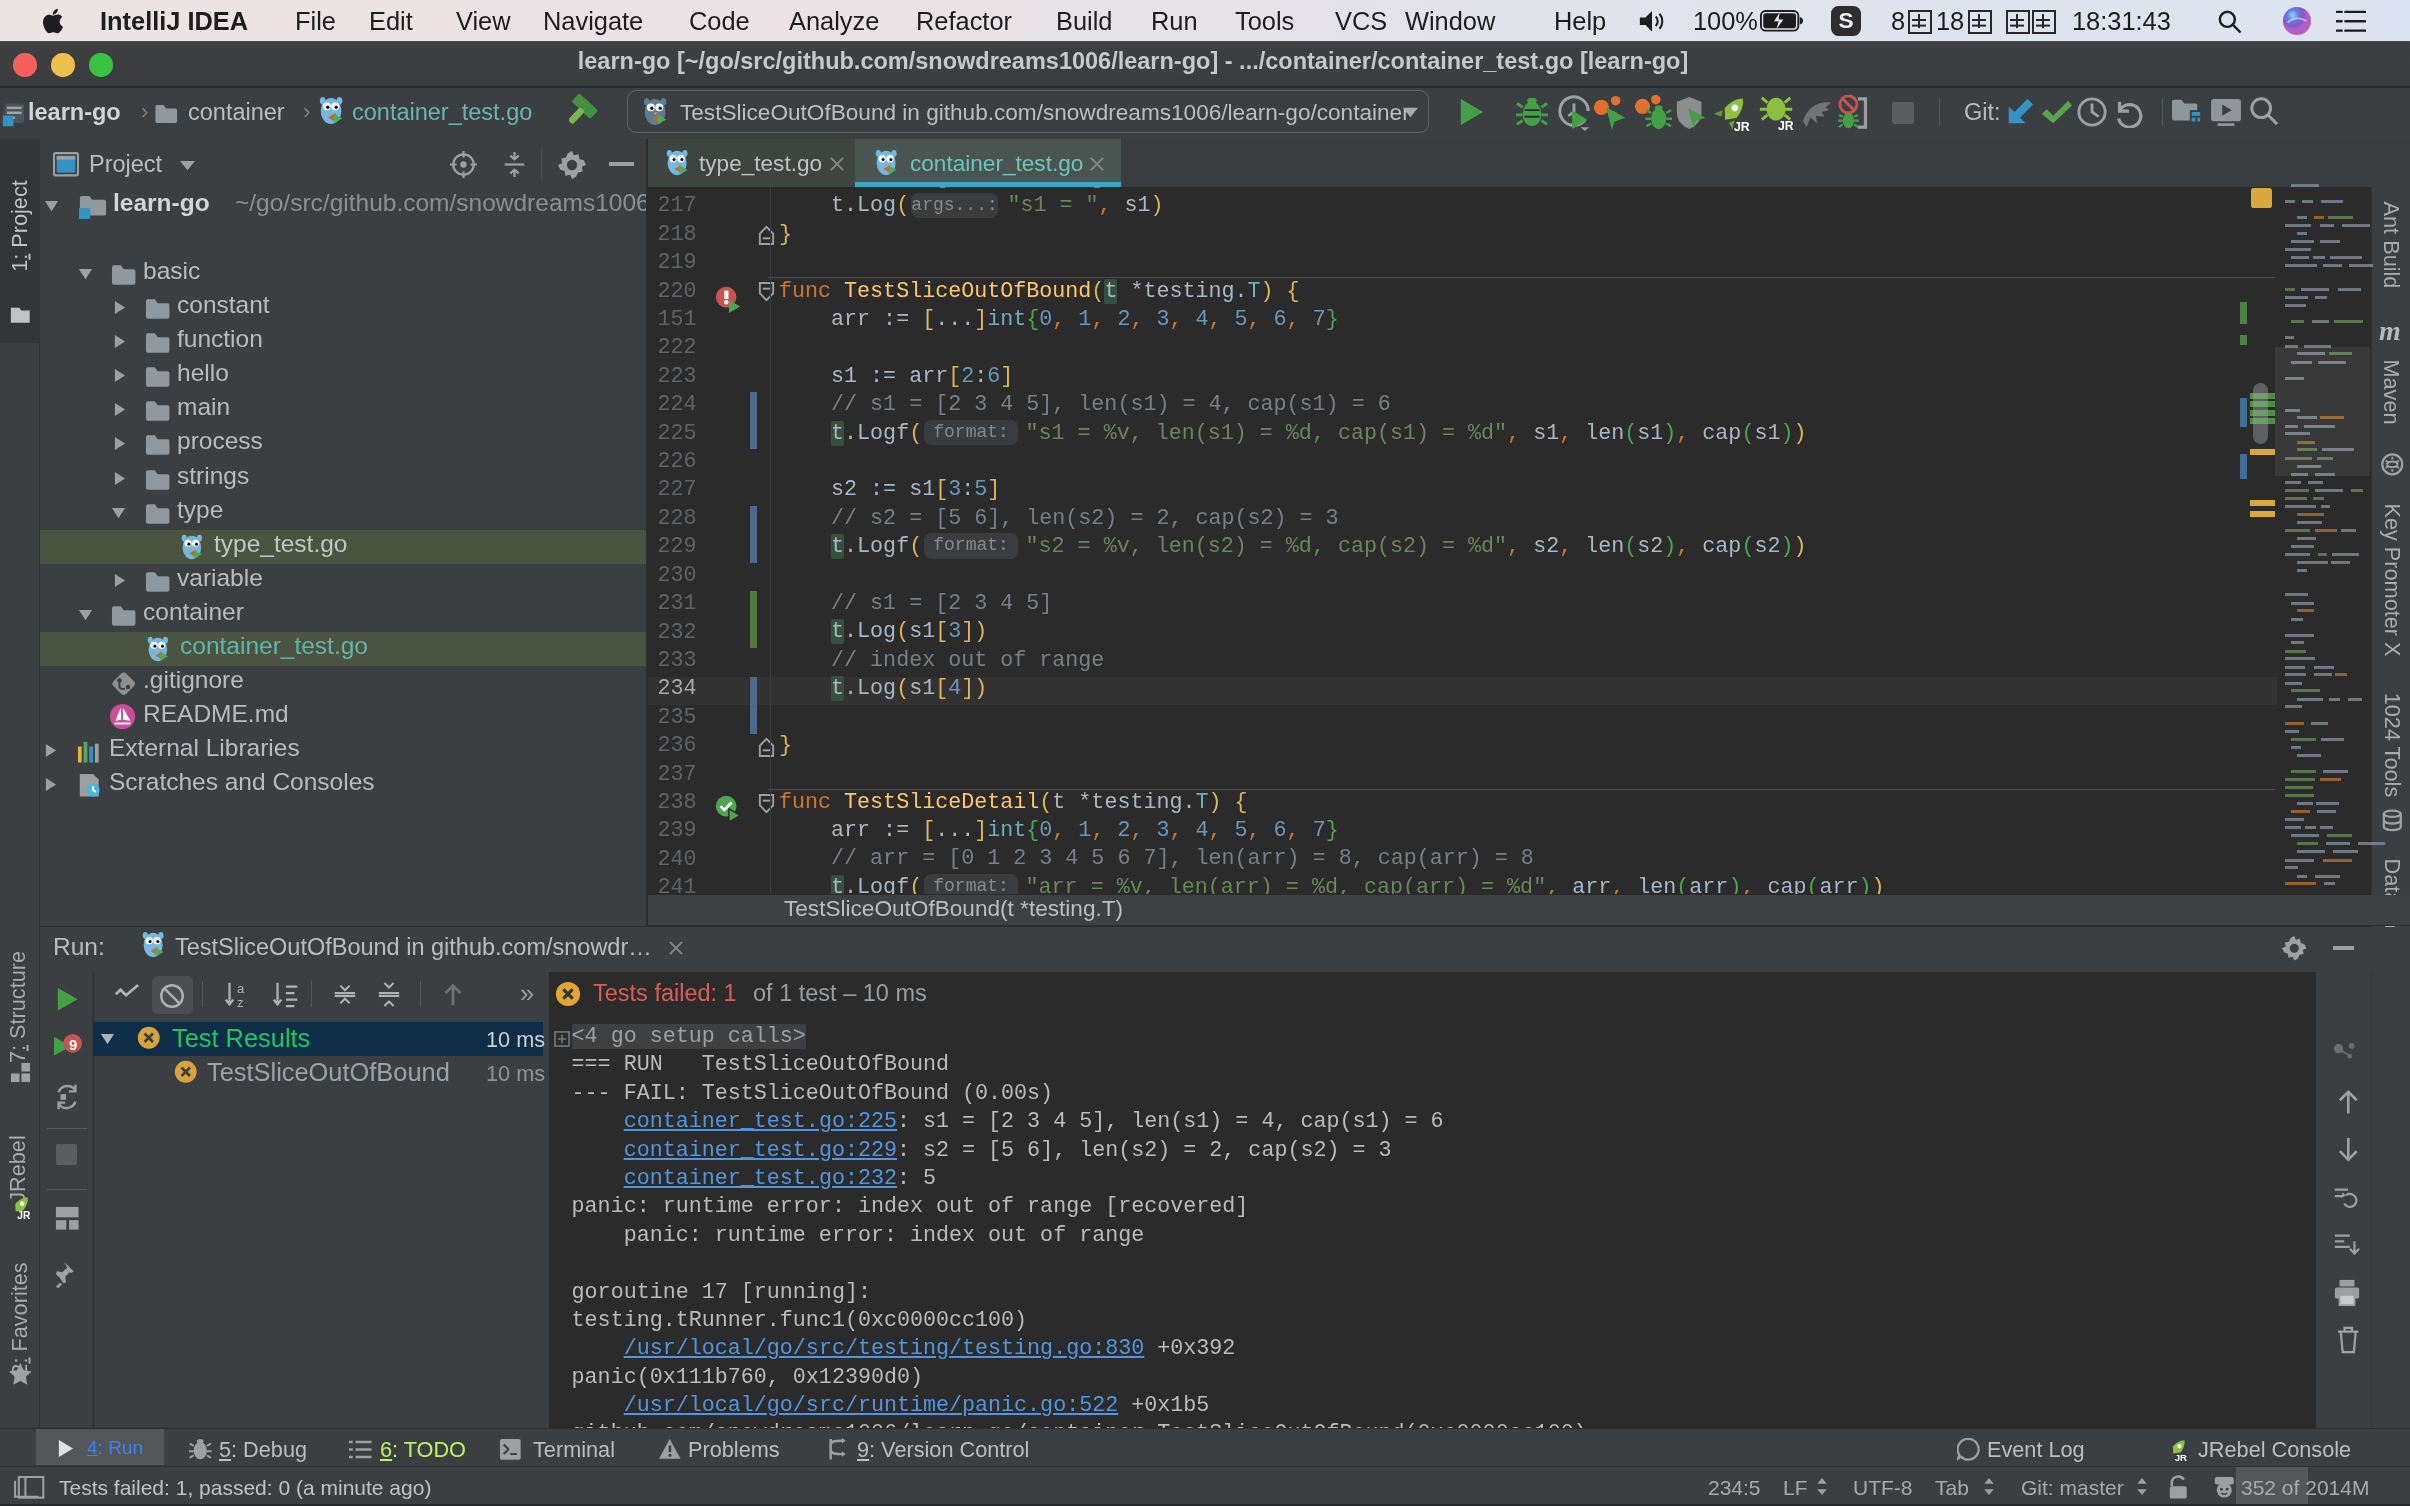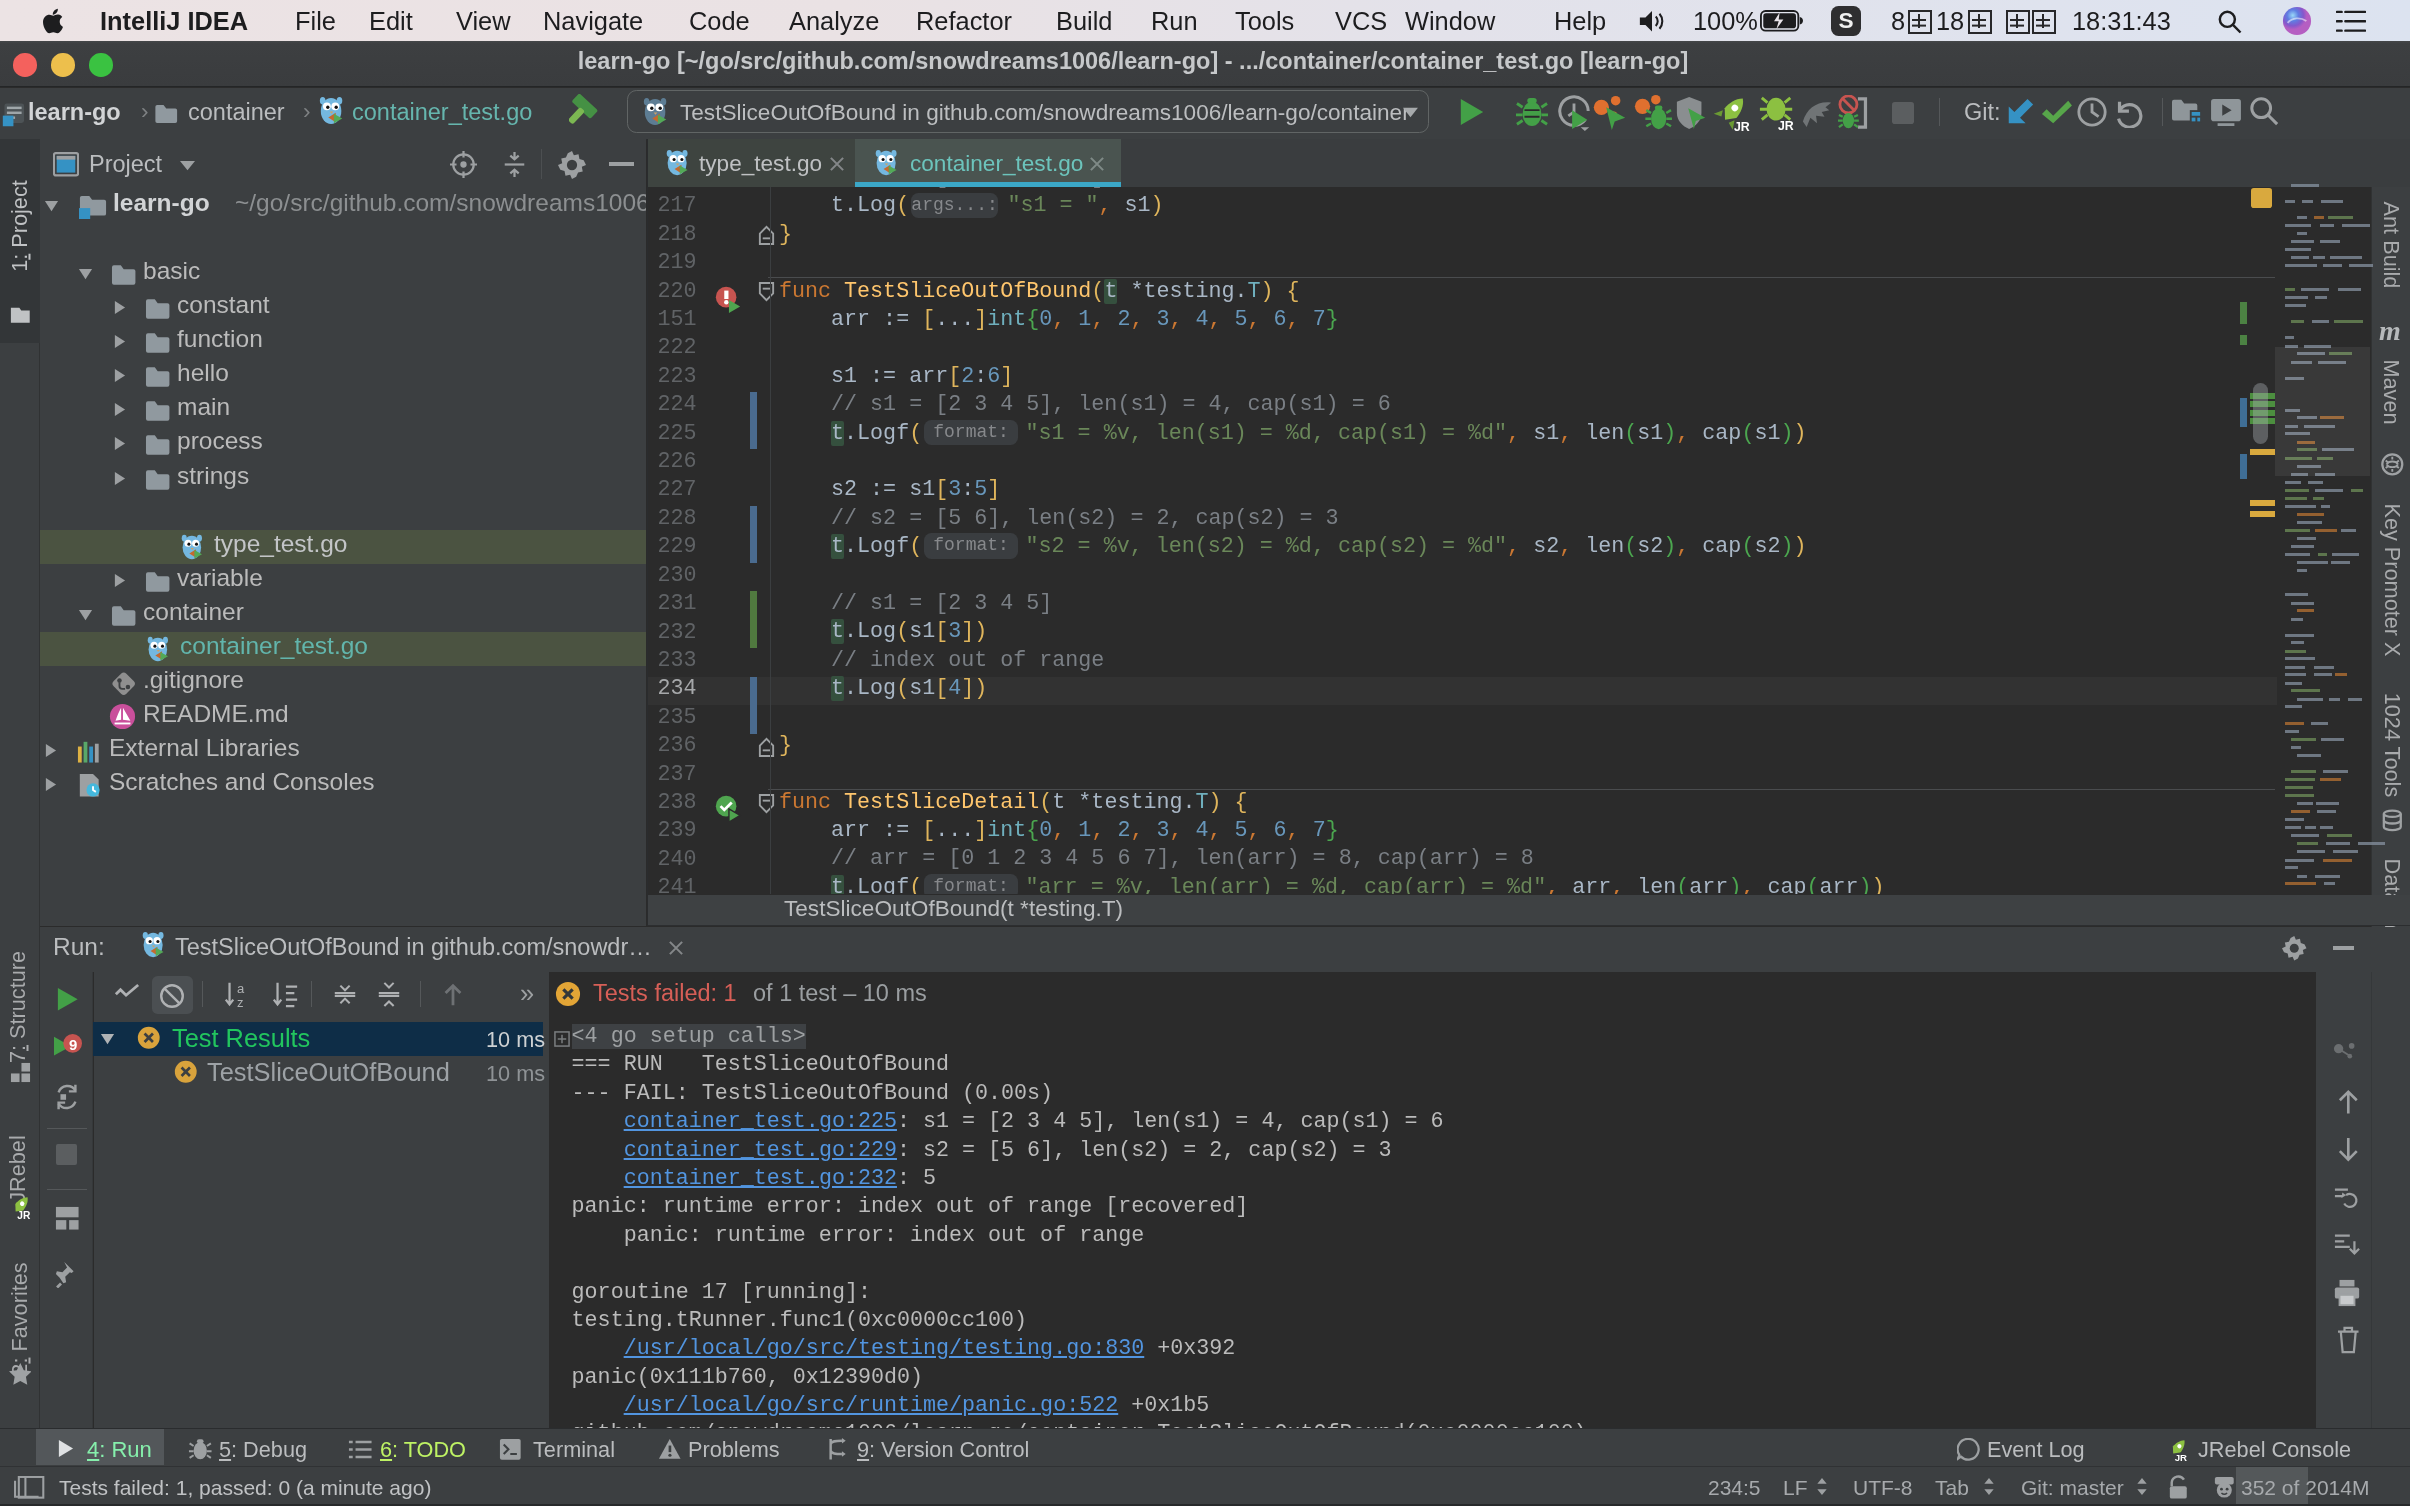--- a/index.html
+++ b/index.html
@@ -415,20 +415,29 @@
       <span class="abs" style="left:137px">process</span>
     </div>
     <div class="trow" style="top:275px;">
       <svg class="abs" style="left:73px;top:9.4px" width="13" height="15" viewBox="0 0 14 16">
         <path d="M2 1l11 7-11 7z" fill="#9da0a2"></path>
       </svg>
       <svg class="abs" style="left:105px;top:6.6px" width="25.4" height="21" viewBox="0 0 26 21">
         <path fill="#90999f" d="M1 3a2 2 0 0 1 2-2h7l3 4h10a2 2 0 0 1 2 2v12a2 2 0 0 1-2 2H3a2 2 0 0 1-2-2z"></path>
       </svg>
       <span class="abs" style="left:137px">strings</span>
+    </div>
+    <div class="trow" style="top:309px;">
+      <svg class="abs" style="left:71px;top:11.3px" width="15" height="12.2" viewBox="0 0 16 13">
+        <path d="M1 1h14L8 12z" fill="#9da0a2"></path>
+      </svg>
+      <svg class="abs" style="left:105px;top:6.6px" width="25.4" height="21" viewBox="0 0 26 21">
+        <path fill="#90999f" d="M1 3a2 2 0 0 1 2-2h7l3 4h10a2 2 0 0 1 2 2v12a2 2 0 0 1-2 2H3a2 2 0 0 1-2-2z"></path>
+      </svg>
+      <span class="abs" style="left:137px">type</span>
     </div>
     <div class="trow" style="top:343px;background:#4b5341;">
       <svg class="abs" style="left:140px;top:3.8px" width="25.4" height="27" viewBox="0 0 30 32">
 <ellipse cx="14" cy="16" rx="11" ry="14" fill="#74b8e0"></ellipse>
 <ellipse cx="5" cy="5" rx="3" ry="4" fill="#74b8e0"></ellipse>
 <ellipse cx="23" cy="5" rx="3" ry="4" fill="#74b8e0"></ellipse>
 <circle cx="9.5" cy="11" r="4.2" fill="#fff"></circle>
         <circle cx="18.5" cy="11" r="4.2" fill="#fff"></circle>
 <circle cx="10.5" cy="12" r="1.8" fill="#111"></circle>
         <circle cx="19.5" cy="12" r="1.8" fill="#111"></circle>
@@ -907,21 +916,21 @@
   </svg>
 <svg class="abs" style="left:2336px;top:1326px" width="24.5" height="28" viewBox="0 0 26 30">
     <path d="M2 6h22M9 6V2h8v4" fill="none" stroke="#9da0a2" stroke-width="2.4"></path>
     <path d="M5 6l2 22h12l2-22" fill="none" stroke="#9da0a2" stroke-width="2.4"></path>
   </svg>
 <div id="bottombar" class="abs"></div>
 <div class="abs" style="left:36px;top:1429px;width:128px;height:36px;background:#53575a"></div>
 <svg class="abs" style="left:57px;top:1439px" width="17" height="19" viewBox="0 0 18 20">
     <path d="M2 1l15 9-15 9z" fill="#dfe1e3"></path>
   </svg>
-<span class="abs" style="left:87px;top:1437px;color:#86efac;font-size:22px"><span style="text-decoration:underline">4</span>: Run</span>
+<span class="abs" style="left:87px;top:1437px;color:#3b82f6;font-size:19px"><span style="text-decoration:underline">4</span>: Run</span>
 <svg class="abs" style="left:188px;top:1438px" width="24.5" height="22.6" viewBox="0 0 36 34">
     <g fill="#9da0a2">
       <ellipse cx="18" cy="19" rx="10" ry="13"></ellipse>
       <rect x="13" y="2" width="10" height="6" rx="3"></rect>
       <g stroke="#9da0a2" stroke-width="3">
         <path d="M8 12L2 8M8 20H1M8 26l-6 4M28 12l6-4M28 20h7M28 26l6 4"></path>
       </g>
     </g>
   </svg>
 <span class="abs" style="left:219px;top:1437px;color:#bbbdbf;font-size:21.7px"><span style="text-decoration:underline">5</span>: Debug</span>

